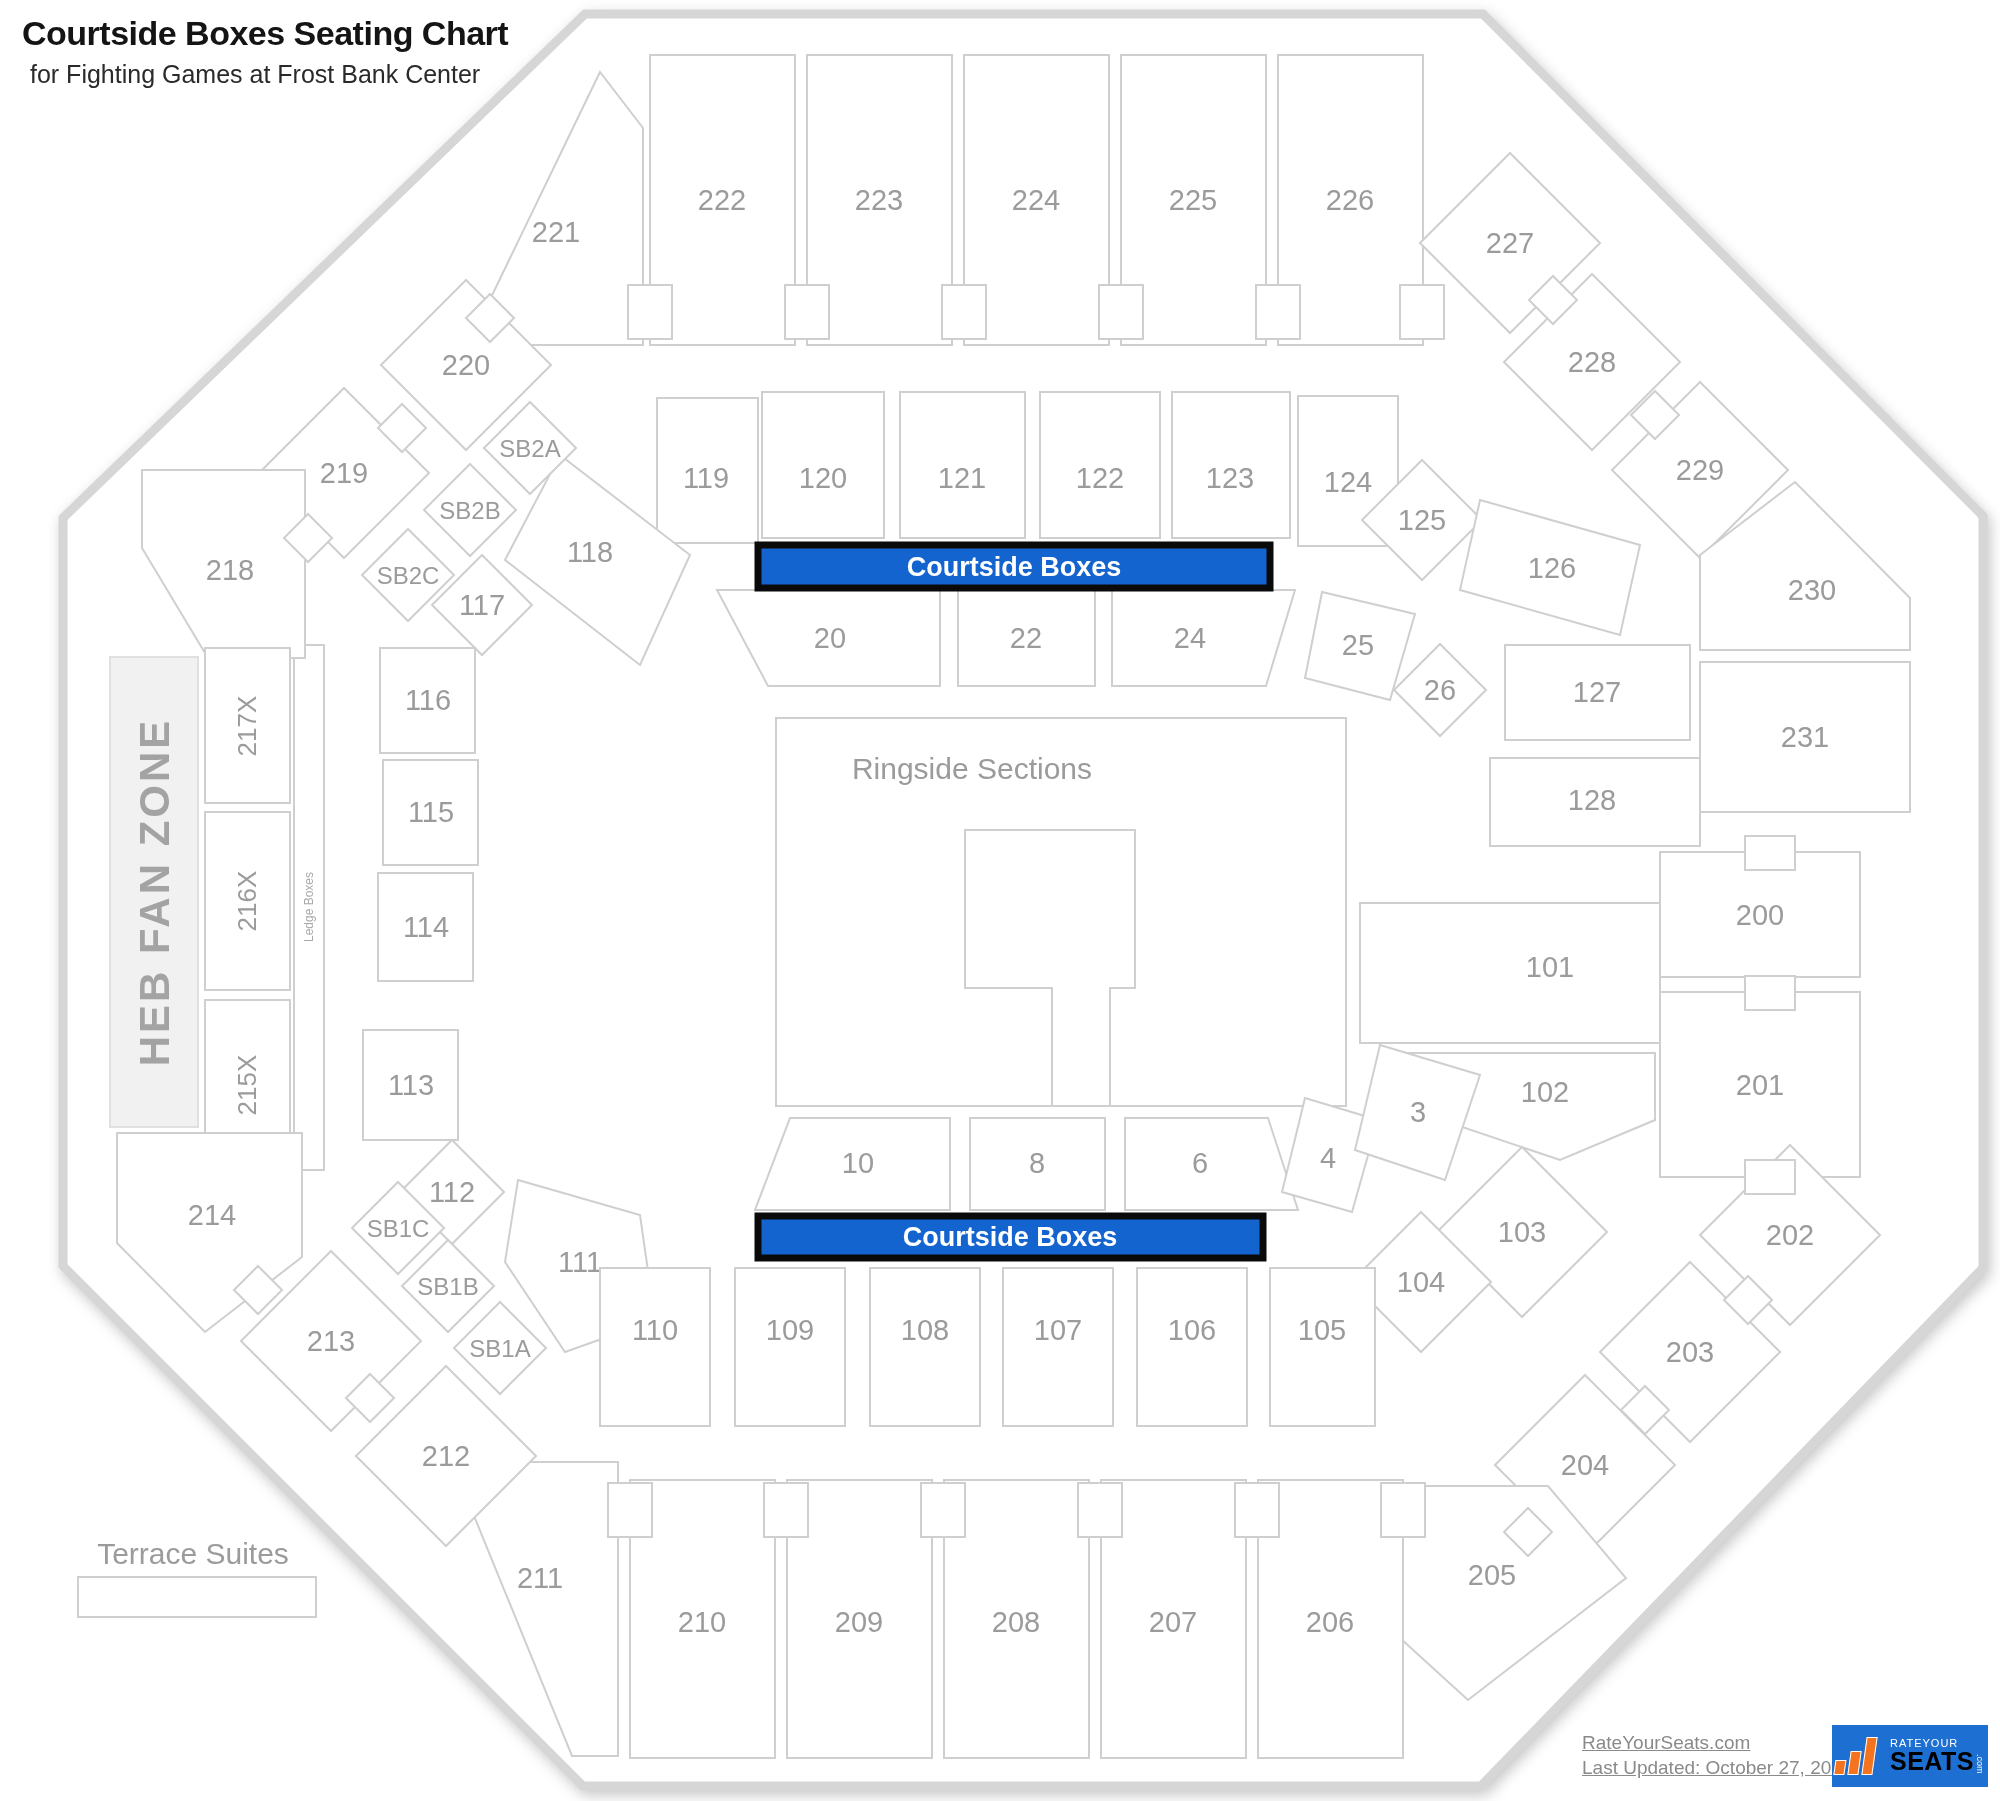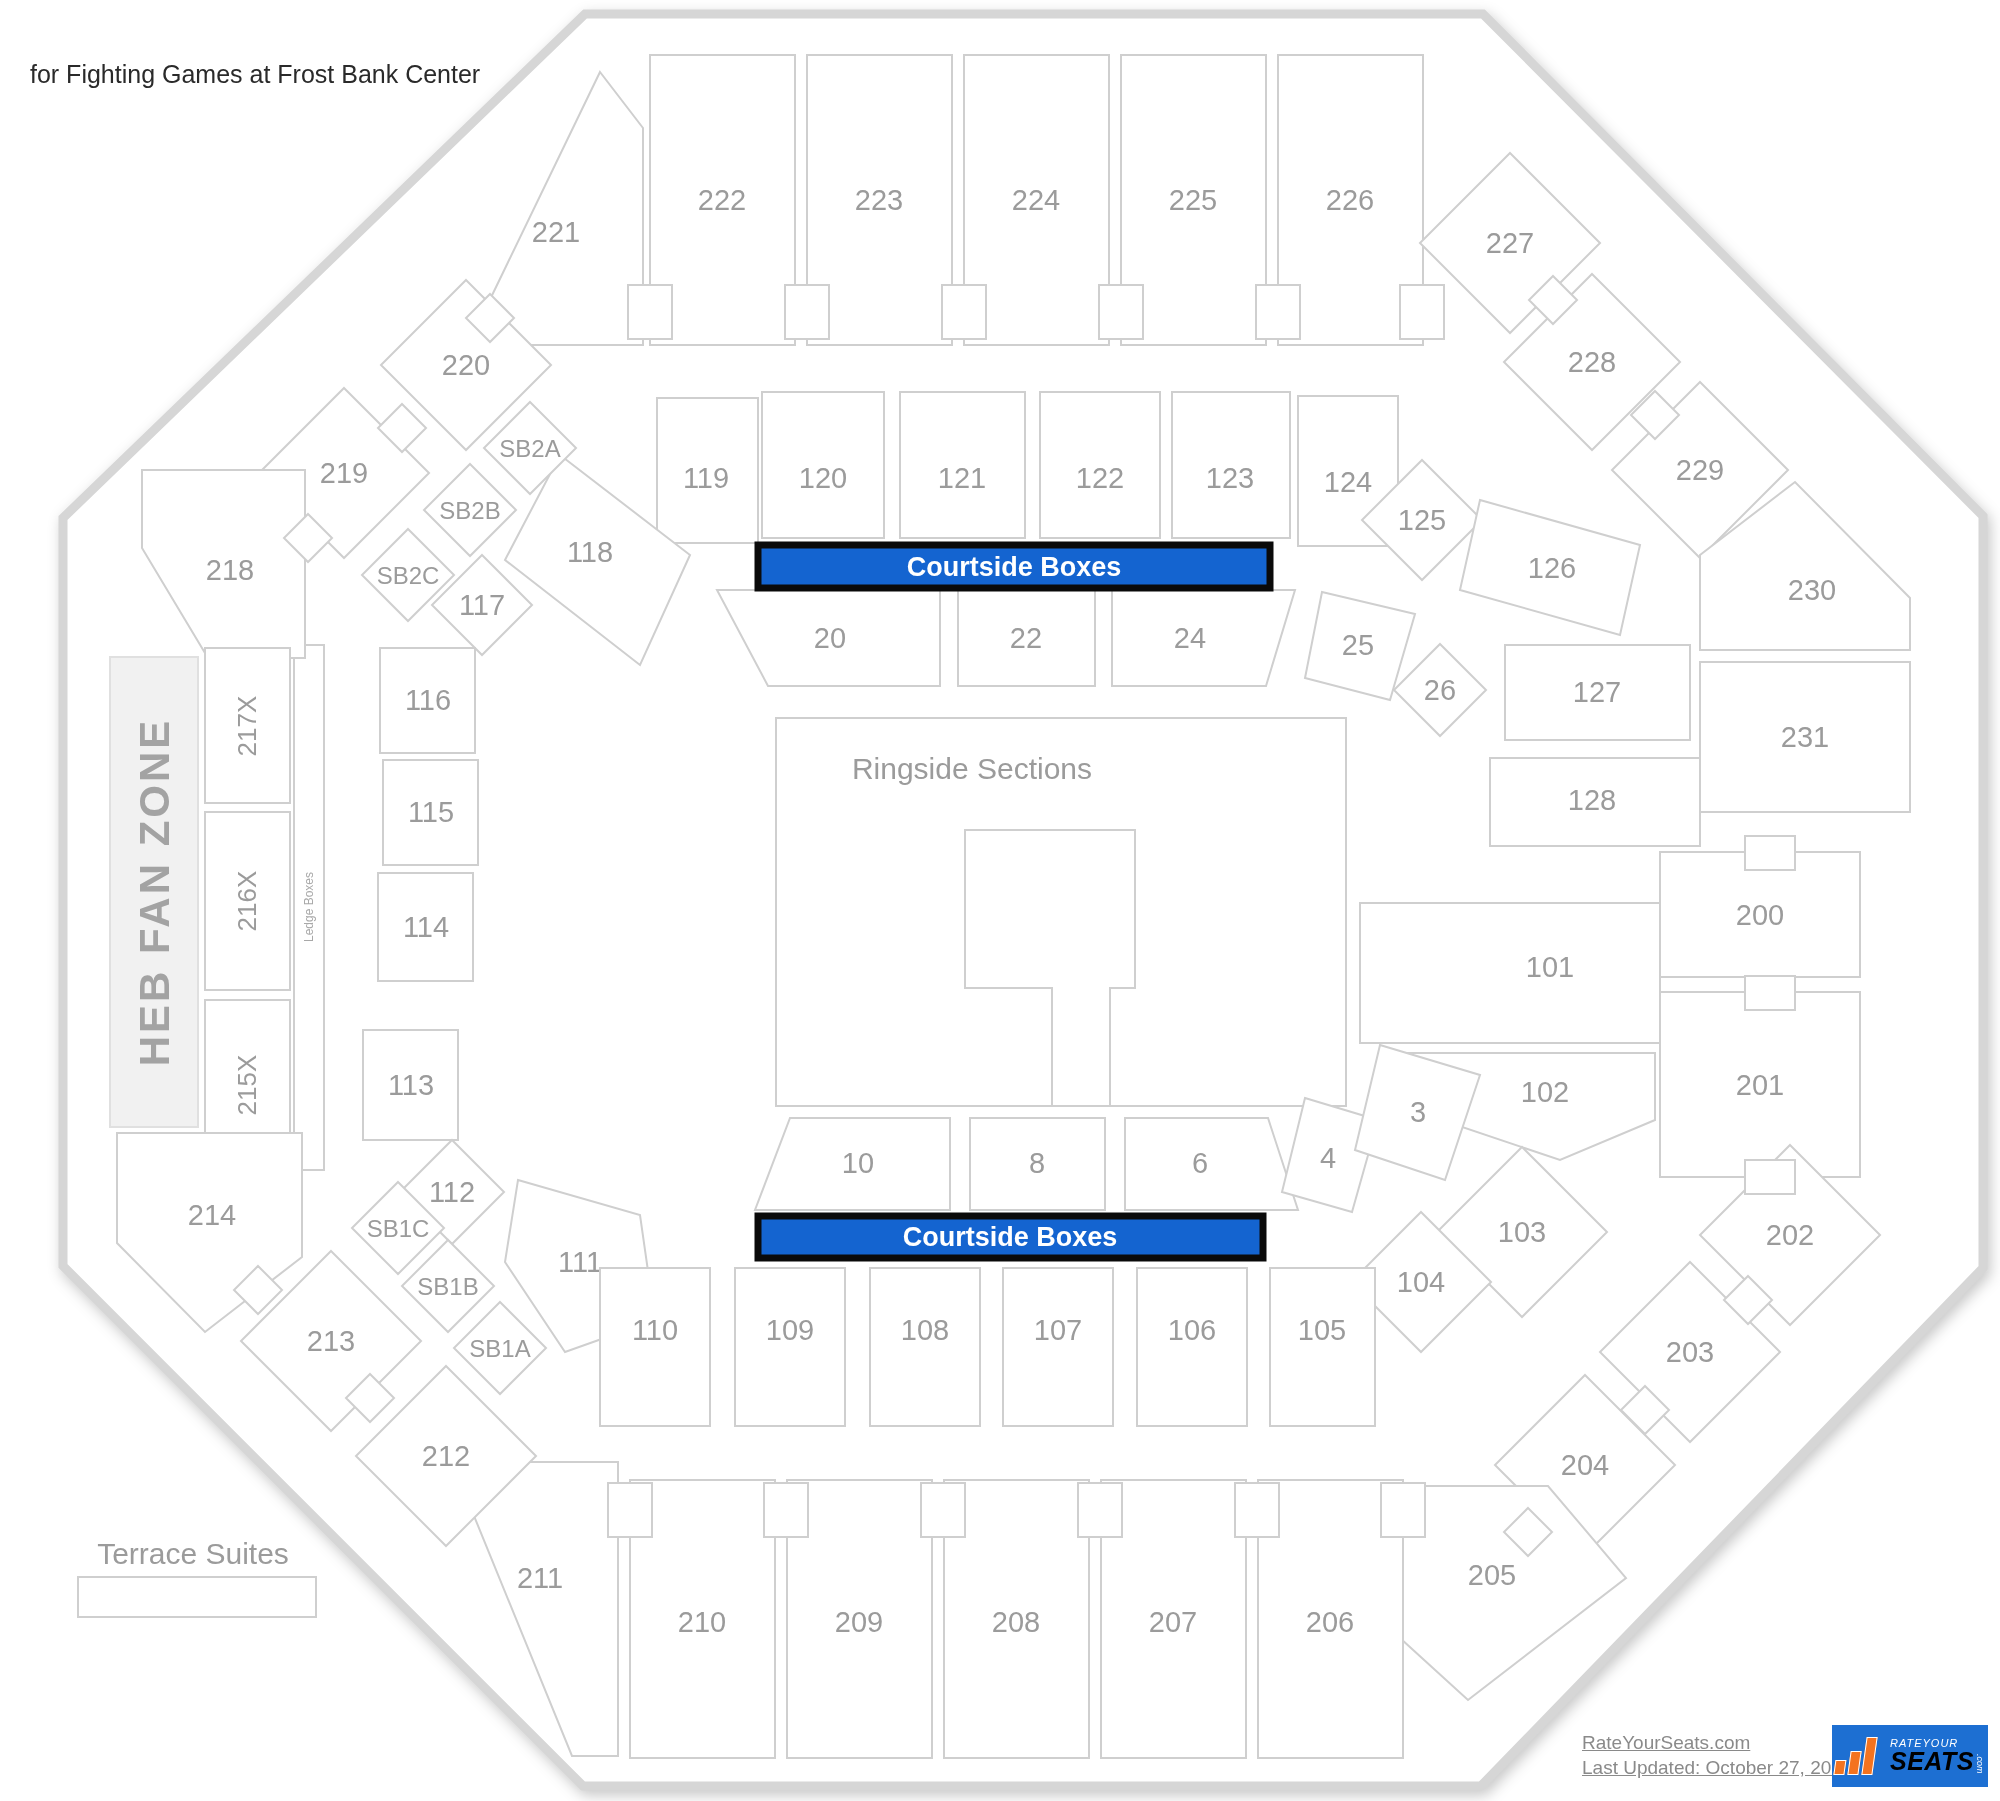--- a/index.html
+++ b/index.html
@@ -15,21 +15,21 @@
   .rlb{fill:#9b9b9b;font-size:26px;text-anchor:middle;dominant-baseline:central;}
   .xlb{fill:#a8a8a8;font-size:12px;text-anchor:middle;dominant-baseline:central;}
   .heblb{fill:#a3a3a3;font-size:42px;font-weight:bold;letter-spacing:3px;text-anchor:middle;dominant-baseline:central;}
   .biglb{fill:#9b9b9b;font-size:30px;text-anchor:middle;dominant-baseline:central;}
   .bar{stroke:#0a0a0a;stroke-width:7;}
   .bart{fill:#ffffff;font-size:27px;font-weight:bold;text-anchor:middle;dominant-baseline:central;}
   .title{position:absolute;left:22px;top:14px;font-size:34px;font-weight:bold;color:#141414;letter-spacing:-0.5px;}
   .subtitle{position:absolute;left:30px;top:60px;font-size:25px;color:#2a2a2a;}
   .footer{position:absolute;left:1582px;top:1730px;font-size:19px;line-height:25px;color:#8a8a8a;text-decoration:underline;}
   .logo{position:absolute;left:1832px;top:1725px;width:156px;height:62px;background:#1d6fd2;
-        display:flex;align-items:center;justify-content:center;gap:15px;font-style:italic;}
+        display:flex;align-items:center;justify-content:center;gap:15px;}
   .bars{display:flex;align-items:flex-end;gap:3px;transform:skewX(-8deg);}
   .bars i{display:block;background:#f4731f;border:1.5px solid #fff;width:9px;}
   .b1{height:13px;} .b2{height:22px;} .b3{height:36px;}
   .ltxt{display:flex;flex-direction:column;line-height:1;}
   .l1{color:#fff;font-size:11px;letter-spacing:1px;}
   .l2{color:#000000;font-size:25px;font-weight:bold;letter-spacing:0.5px;}
   .lrow{display:flex;align-items:flex-end;}
   .lcom{color:#fff;font-size:9px;writing-mode:vertical-rl;margin-left:1px;line-height:1;}
 </style>
 </head>
@@ -404,20 +404,21 @@
     <rect class="bar" x="758" y="1216" width="505" height="42" fill="#1464d0"></rect>
     <text class="bart" x="1010" y="1237">Courtside Boxes</text>
   </g>
 
   <g>
     <text class="biglb" x="193" y="1553">Terrace Suites</text>
     <rect class="sh" x="78" y="1577" width="238" height="40"></rect>
   </g>
 </svg>
 
+<div class="title">Courtside Boxes Seating Chart</div>
 <div class="subtitle">for Fighting Games at Frost Bank Center</div>
 
 <div class="footer">
   <div>RateYourSeats.com</div>
   <div>Last Updated: October 27, 2025</div>
 </div>
 
 <div class="logo">
   <div class="bars">
     <i class="b1"></i>

